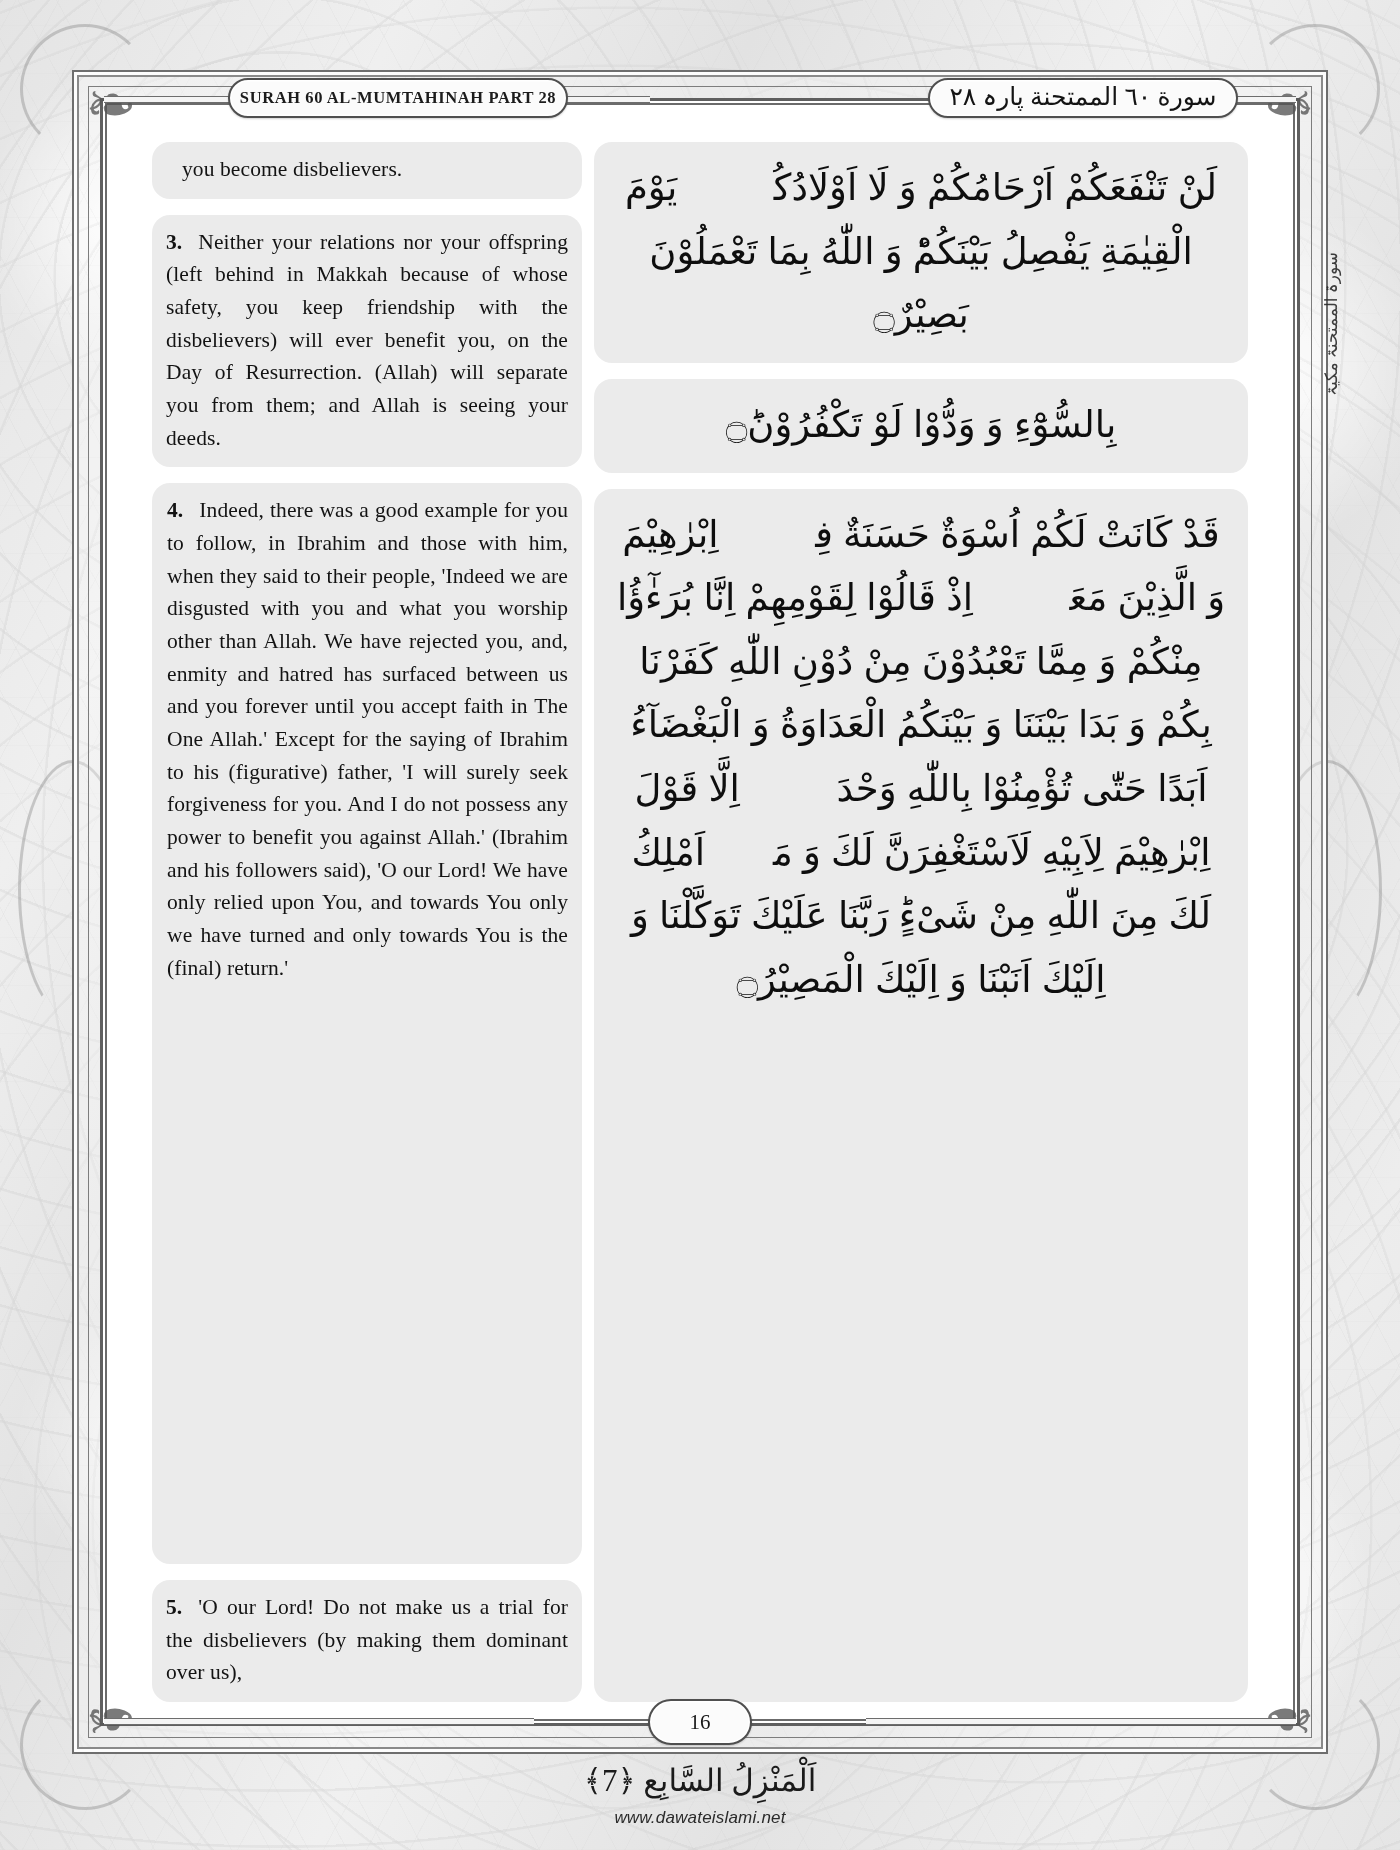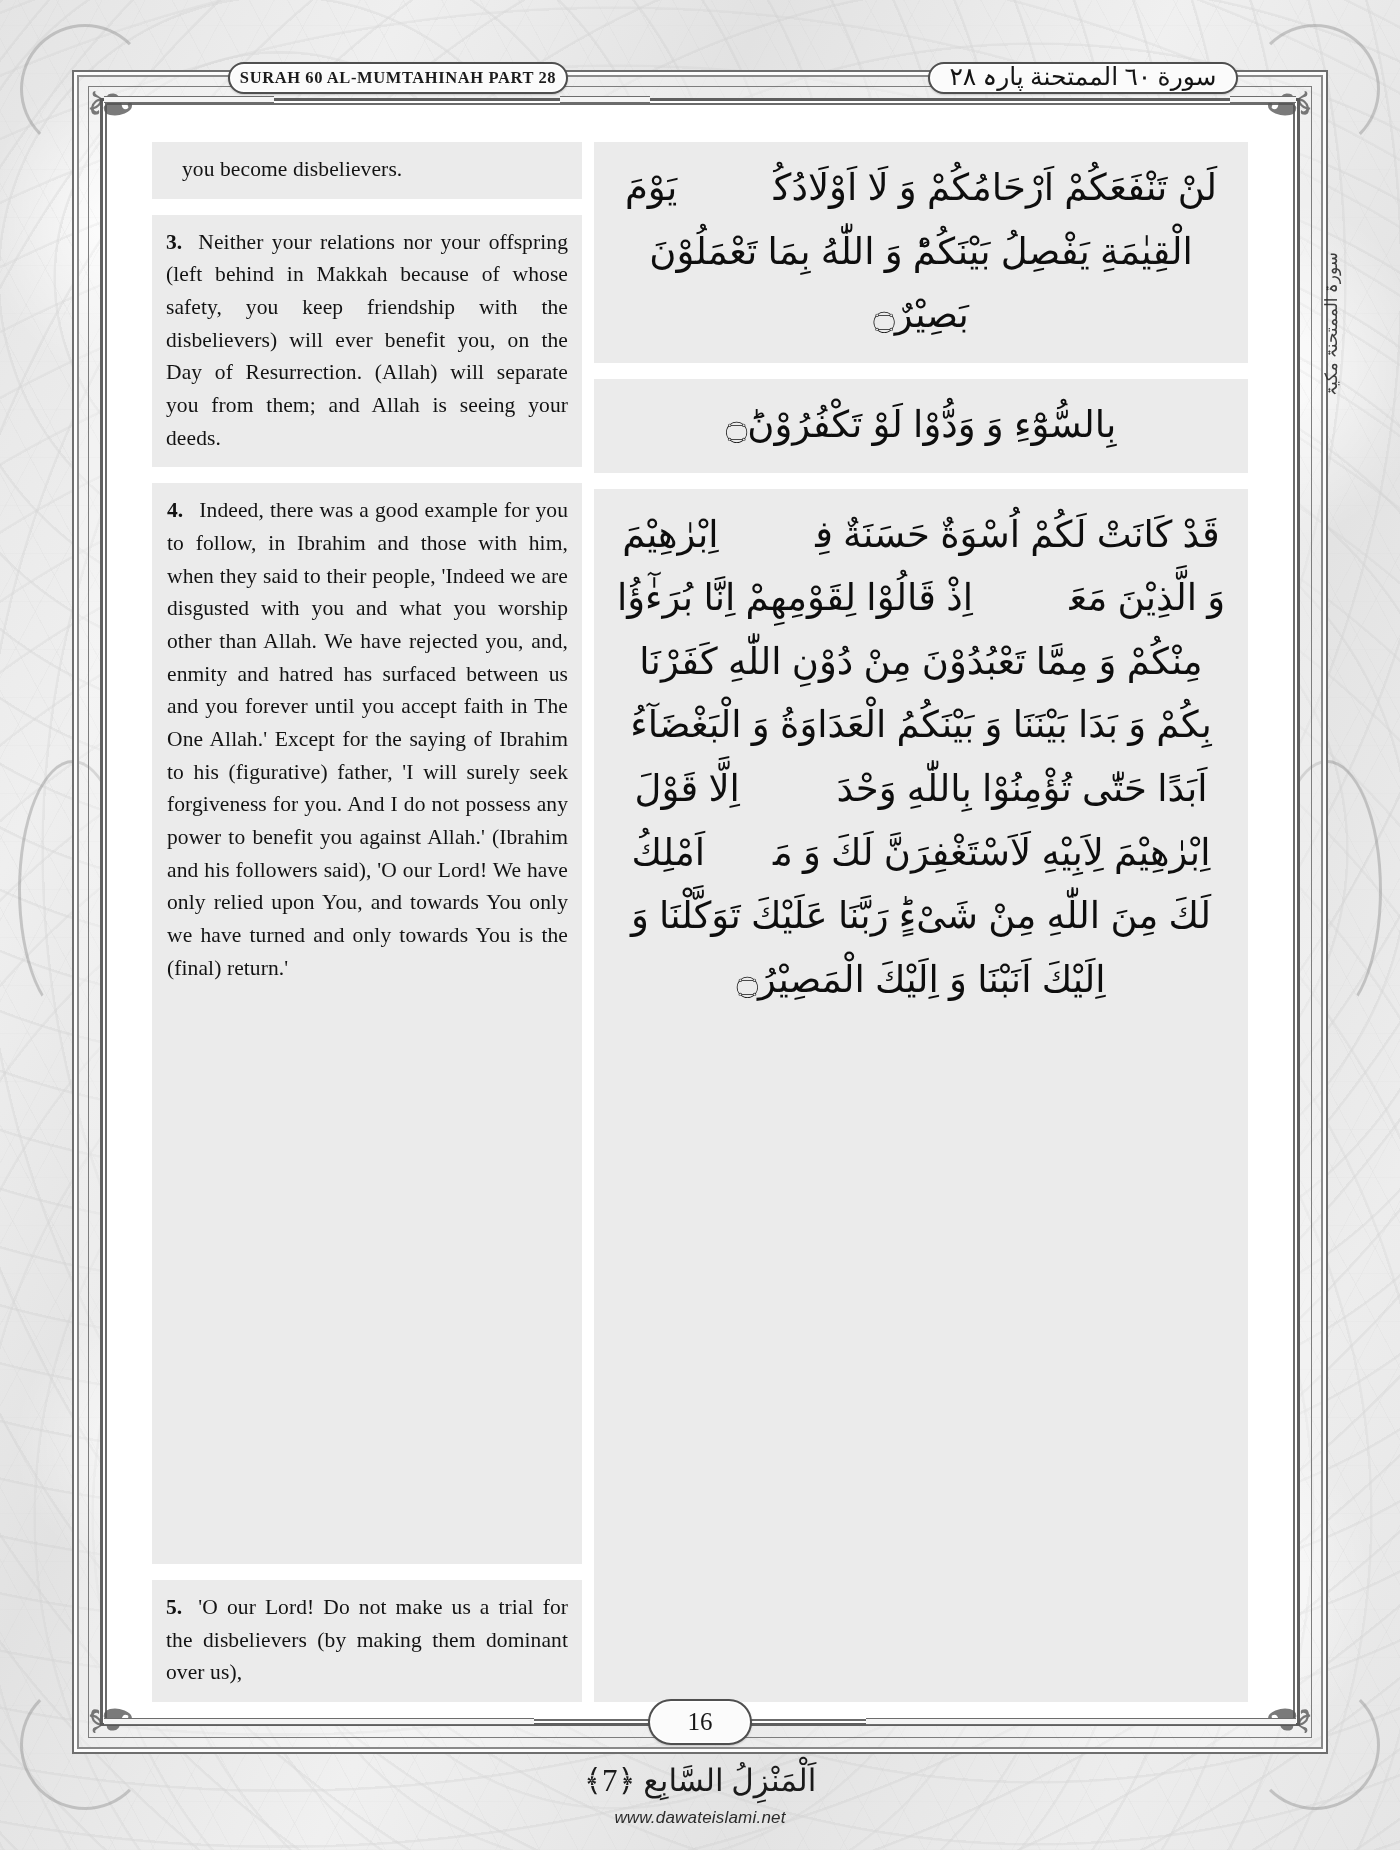--- a/index.html
+++ b/index.html
@@ -95,22 +95,22 @@
     border-top: 1.5px solid #6d6d6d;
     border-bottom: 1.5px solid #6d6d6d;
     background: #f4f4f4;
   }
   #rail-left  { left: 104px; width: 170px; }
   #rail-mid   { left: 560px; width: 90px; }
   #rail-right { right: 104px; width: 66px; }
 
   .cartouche {
     position: absolute;
-    top: 62px;
-    height: 32px;
+    top: 78px;
+    height: 40px;
     border: 2.5px solid #4f4f4f;
     border-radius: 22px;
     background: #fbfbfb;
     box-shadow: inset 0 0 0 1.5px #ffffff, 0 1px 2px rgba(0,0,0,.18);
     display: flex;
     align-items: center;
     justify-content: center;
     overflow: hidden;
   }
   #cartouche-left  { left: 228px;  width: 340px; }
@@ -150,21 +150,21 @@
   #page-num-badge {
     position: absolute;
     left: 50%; transform: translateX(-50%);
     bottom: 105px;
     width: 104px; height: 46px;
     border: 2.5px solid #4f4f4f;
     border-radius: 24px;
     background: #fbfbfb;
     box-shadow: inset 0 0 0 1.5px #fff, 0 1px 2px rgba(0,0,0,.18);
     display: flex; align-items: center; justify-content: center;
-    font-size: 25px;
+    font-size: 21px;
     color: #181818;
   }
 
   #footer-arabic {
     position: absolute;
     left: 50%; transform: translateX(-50%);
     bottom: 52px;
     font-size: 31px;
     color: #1a1a1a;
     direction: rtl;
@@ -216,21 +216,21 @@
   }
   #col-ar {
     flex: 1;
     display: flex;
     flex-direction: column;
     gap: 16px;
   }
 
   .vblock {
     background: #ebebeb;
-    border-radius: 0;
+    border-radius: 18px;
     padding: 11px 14px 13px 14px;
   }
   .vblock.en {
     font-family: "Liberation Serif", serif;
     font-size: 21.5px;
     line-height: 1.52;
     color: #131313;
     text-align: justify;
     text-justify: inter-word;
     letter-spacing: .1px;

